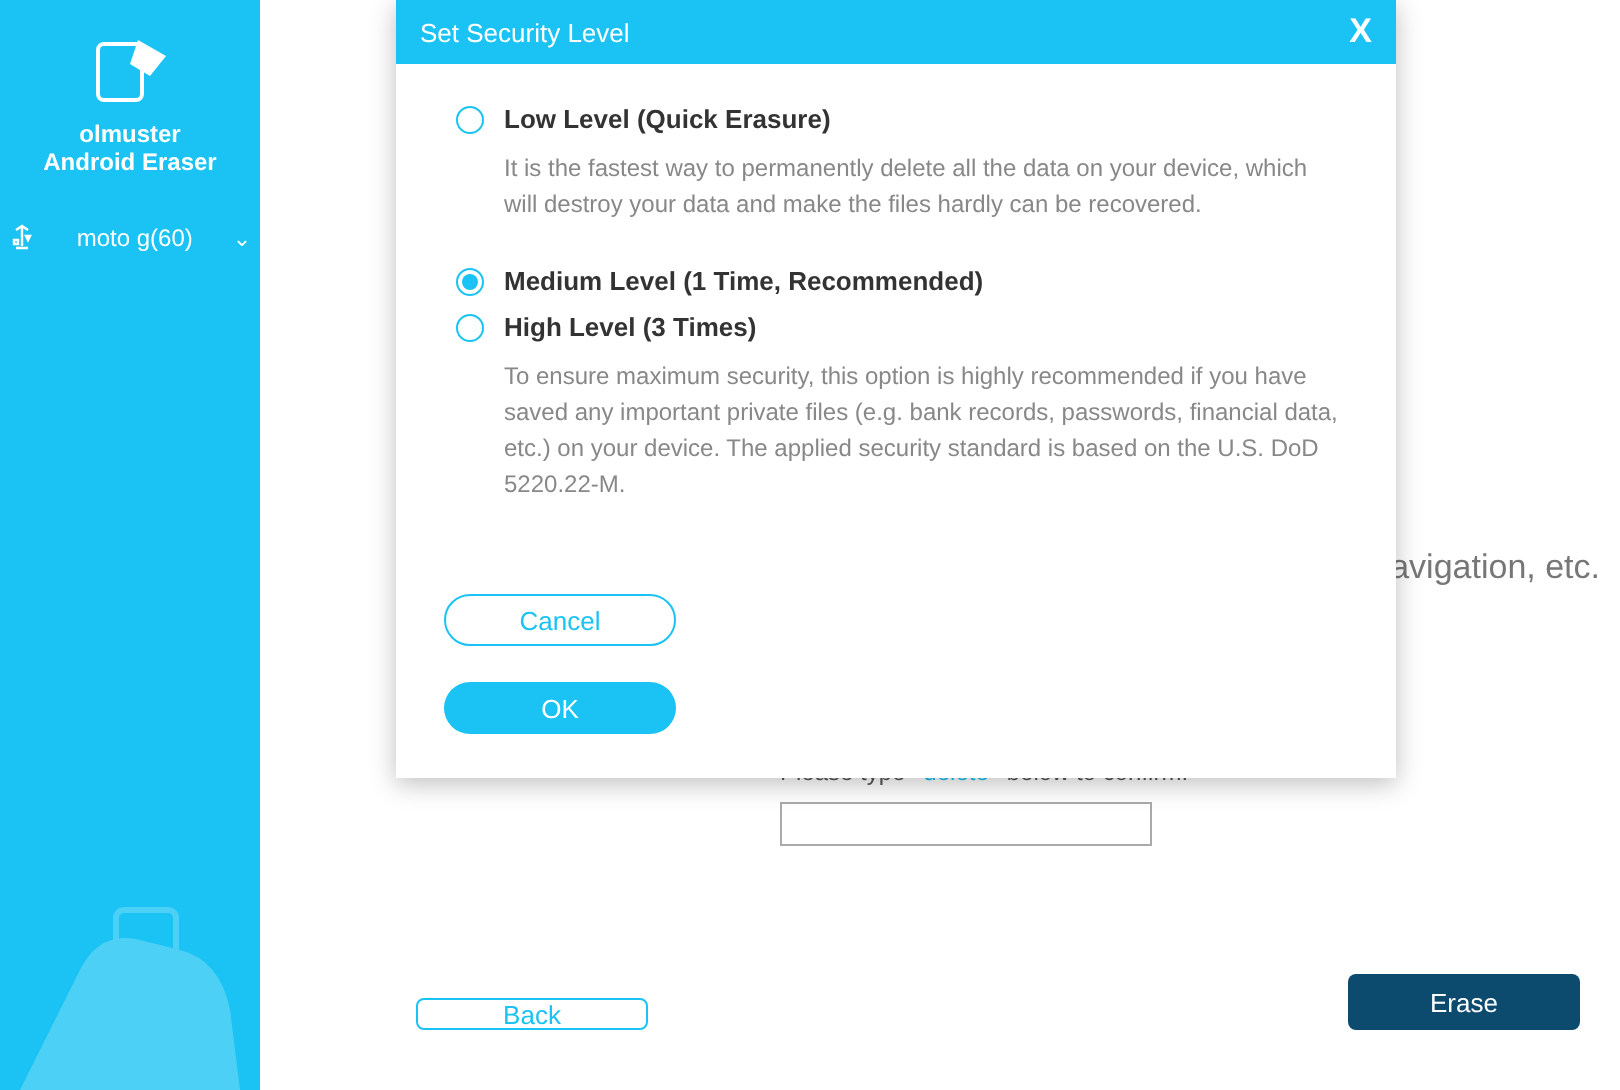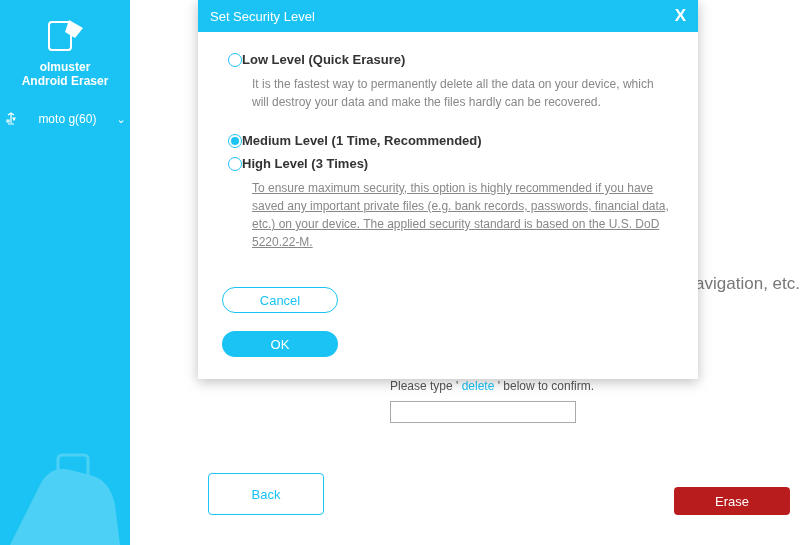--- a/index.html
+++ b/index.html
@@ -17,29 +17,29 @@
     .hand-bg { position: absolute; bottom: 0; left: 0; width: 130px; height: 110px; opacity: 0.22; }
     
     .main { position: absolute; left: 130px; top: 0; width: 680px; height: 545px; background: #fff; }
     .bg-text { position: absolute; right: 10px; top: 274px; color: #777; font-size: 17px; }
     
     .confirm-area { position: absolute; left: 260px; top: 379px; width: 360px; text-align: left; }
     .confirm-text { font-size: 12px; color: #555; }
     .confirm-text .delete-word { color: #1ac3f3; }
     .confirm-input { margin-top: 8px; width: 186px; height: 22px; border: 1px solid #aaa; background: #fff; }
     
-    .back-btn { position: absolute; left: 78px; bottom: 30px; width: 116px; height: 42px; border: 1px solid #1ac3f3; border-radius: 4px; background: #fff; color: #1ac3f3; font-size: 13px; cursor: pointer; }
-    .erase-btn { position: absolute; right: 20px; bottom: 30px; width: 116px; height: 28px; border: none; border-radius: 4px; background: #b91c1c; color: #fff; font-size: 13px; cursor: pointer; }
+    .back-btn { position: absolute; left: 78px; bottom: 30px; width: 116px; height: 16px; border: 1px solid #1ac3f3; border-radius: 4px; background: #fff; color: #1ac3f3; font-size: 13px; cursor: pointer; }
+    .erase-btn { position: absolute; right: 20px; bottom: 30px; width: 116px; height: 28px; border: none; border-radius: 4px; background: #0c4a6e; color: #fff; font-size: 13px; cursor: pointer; }
     
     .modal { position: absolute; left: 198px; top: 0; width: 500px; background: #fff; box-shadow: 0 3px 12px rgba(0,0,0,0.25); }
     .modal-header { background: #1ac3f3; color: #fff; padding: 6px 12px; display: flex; justify-content: space-between; align-items: center; font-size: 13px; }
     .close-x { font-weight: bold; font-size: 17px; cursor: pointer; }
     .modal-body { padding: 20px 26px 20px 30px; }
     
-    .radio-row { display: flex; align-items: center; margin-bottom: 8px; cursor: pointer; }
+    .radio-row { display: flex; align-items: center; gap: 10px; margin-bottom: 8px; cursor: pointer; }
     .radio { width: 14px; height: 14px; border: 1px solid #1ac3f3; border-radius: 50%; display: inline-flex; align-items: center; justify-content: center; flex-shrink: 0; }
     .radio.selected::after { content: ''; width: 8px; height: 8px; background: #1ac3f3; border-radius: 50%; }
     .radio-label { font-weight: bold; color: #333; font-size: 13px; }
     .radio-desc { color: #888; font-size: 12px; line-height: 1.5; margin-left: 24px; margin-bottom: 22px; }
     
     .modal-footer { display: flex; justify-content: flex-end; gap: 18px; padding: 6px 24px 22px; flex-direction: column; }
     .cancel-btn { width: 116px; height: 26px; border: 1px solid #1ac3f3; border-radius: 13px; background: #fff; color: #1ac3f3; font-size: 13px; cursor: pointer; }
     .ok-btn { width: 116px; height: 26px; border: none; border-radius: 13px; background: #1ac3f3; color: #fff; font-size: 13px; cursor: pointer; }
   </style>
 </head>
@@ -97,19 +97,19 @@
 
     <div class="radio-row">
       <span class="radio selected"></span>
       <span class="radio-label">Medium Level (1 Time, Recommended)</span>
     </div>
 
     <div class="radio-row">
       <span class="radio"></span>
       <span class="radio-label">High Level (3 Times)</span>
     </div>
-    <div class="radio-desc" style="margin-bottom:10px;text-decoration:underline;">To ensure maximum security, this option is highly recommended if you have saved any important private files (e.g. bank records, passwords, financial data, etc.) on your device. The applied security standard is based on the U.S. DoD 5220.22-M.</div>
+    <div class="radio-desc" style="margin-bottom:20px;">To ensure maximum security, this option is highly recommended if you have saved any important private files (e.g. bank records, passwords, financial data, etc.) on your device. The applied security standard is based on the U.S. DoD 5220.22-M.</div>
   </div>
   <div class="modal-footer">
     <button class="cancel-btn">Cancel</button>
     <button class="ok-btn">OK</button>
   </div>
 </div>
 
 </body></html>

